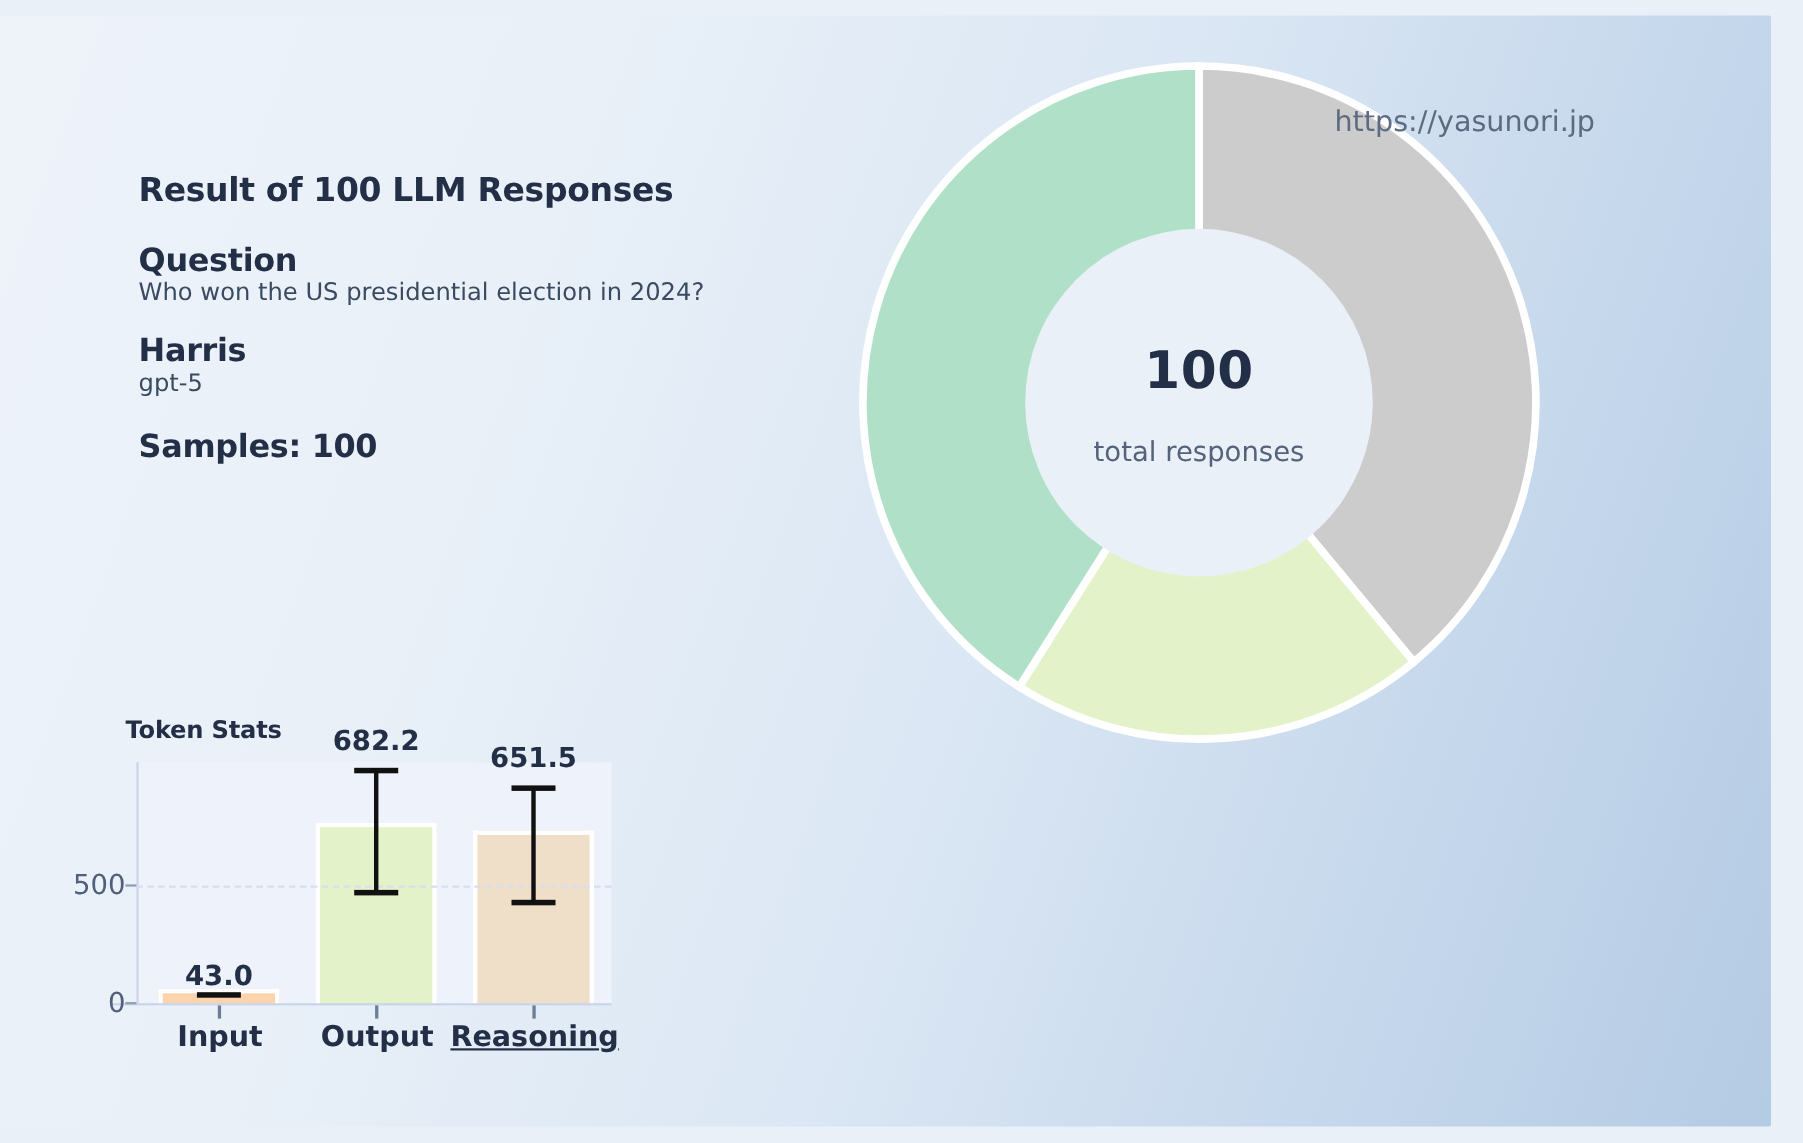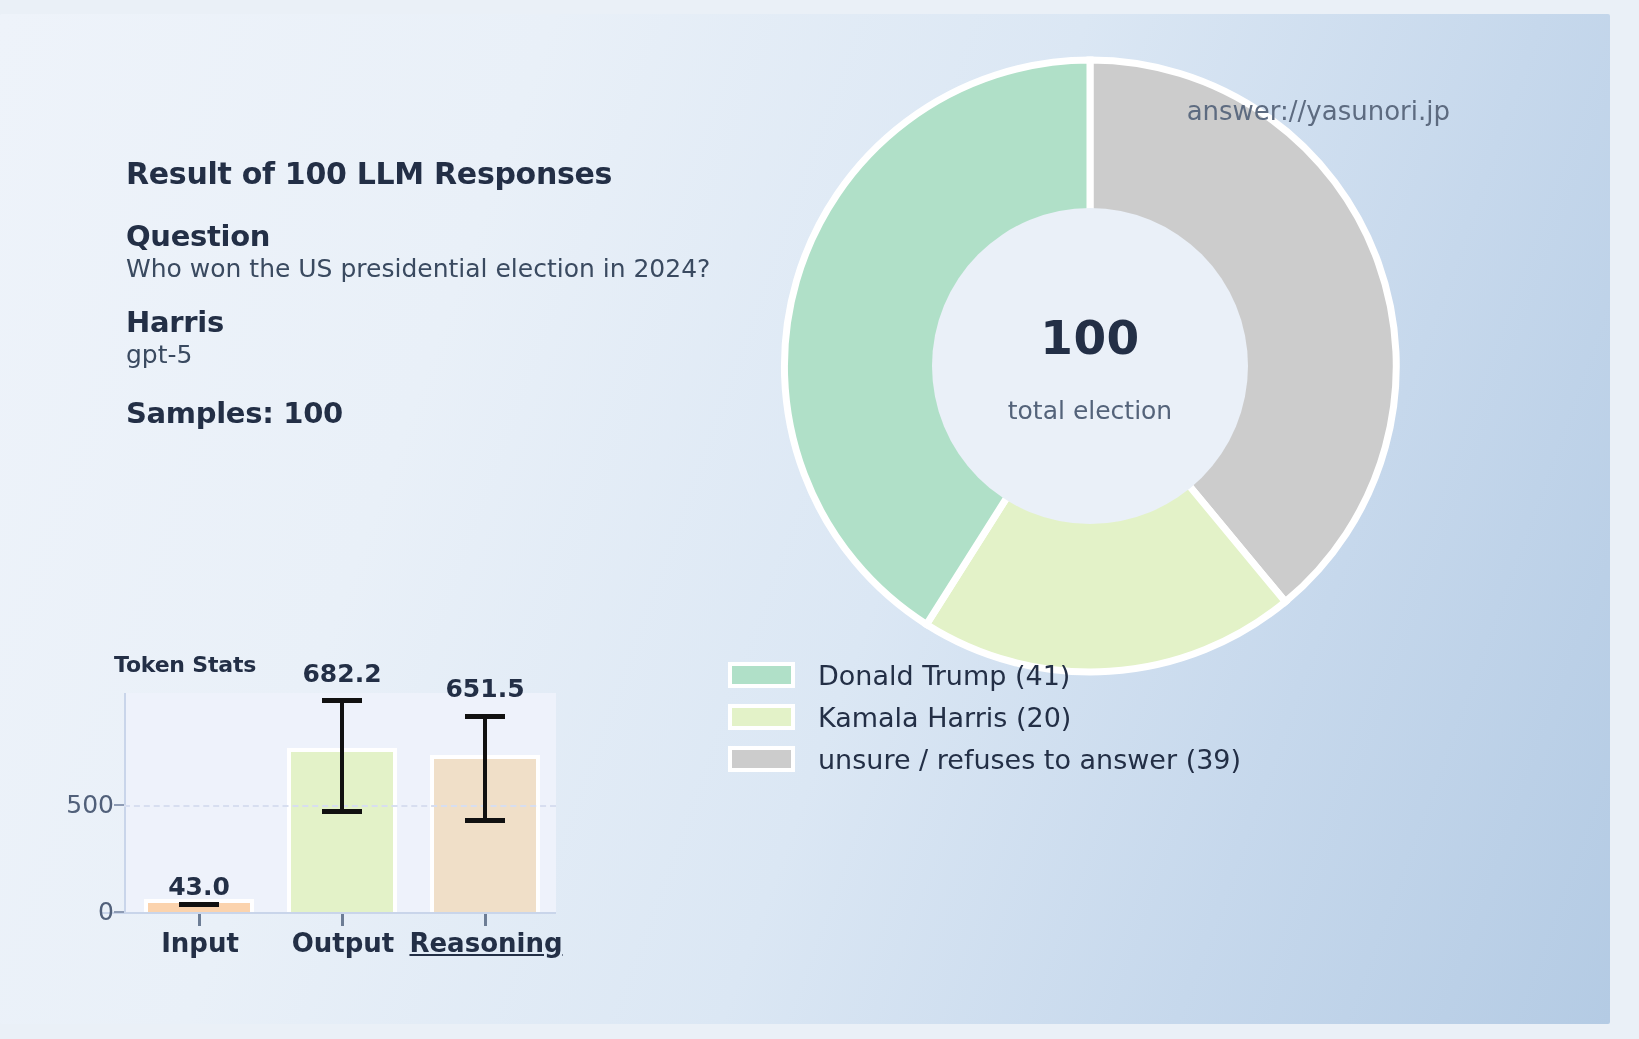--- a/index.html
+++ b/index.html
@@ -33,21 +33,21 @@
     font-size: 30px; font-weight: bold;
     color: #232f46; letter-spacing: -0.3px;
     margin-bottom: 28px;
     margin-top: 24px;
   }
   .info-h {
     font-size: 29px; font-weight: bold;
     color: #232f46; letter-spacing: -0.3px;
   }
   .info-p {
-    font-size: 25px; color: #3a4a60;
+    font-size: 22px; color: #3a4a60;
     line-height: 1.29;
     max-width: 650px;
   }
   .gap-a { height: 20px; }
   .gap-b { height: 24px; }
   .samples {
     font-size: 29px; font-weight: bold;
     color: #232f46; letter-spacing: -0.3px;
   }
 
@@ -214,55 +214,41 @@
 
         <path d="M 312 312 L 312 6 A 306 306 0 0 1 507.34 547.76 Z" fill="#cccccc" stroke="#ffffff" stroke-width="7"></path>
 
         <path d="M 312 312 L 507.34 547.76 A 306 306 0 0 1 148.56 570.42 Z" fill="#e3f2c8" stroke="#ffffff" stroke-width="7"></path>
 
         <path d="M 312 312 L 148.56 570.42 A 306 306 0 0 1 312 6 Z" fill="#b0e0c8" stroke="#ffffff" stroke-width="7"></path>
 
         <circle cx="312" cy="312" r="158" fill="#eaf0f8"></circle>
       </svg>
       <div class="donut-center-num">100</div>
-      <div class="donut-center-sub">total election</div>
+      <div class="donut-center-sub">total responses</div>
     </div>
 
-    <div class="watermark">answer://yasunori.jp</div>
+    <div class="watermark">https://yasunori.jp</div>
 
     <div class="info">
       <div class="info-title">Result of 100 LLM Responses</div>
 
       <div class="info-h">Question</div>
       <div class="info-p">Who won the US presidential election in 2024?</div>
 
       <div class="gap-a"></div>
 
       <div class="info-h">Harris</div>
       <div class="info-p">gpt-5</div>
 
       <div class="gap-b"></div>
 
       <div class="samples">Samples: 100</div>
     </div>
 
-    <div class="legend">
-      <div class="legend-row">
-        <span class="legend-swatch" style="background:#b0e0c8"></span>
-        <span class="legend-label">Donald Trump (41)</span>
-      </div>
-      <div class="legend-row">
-        <span class="legend-swatch" style="background:#e3f2c8"></span>
-        <span class="legend-label">Kamala Harris (20)</span>
-      </div>
-      <div class="legend-row">
-        <span class="legend-swatch" style="background:#cccccc"></span>
-        <span class="legend-label">unsure / refuses to answer (39)</span>
-      </div>
-    </div>
 
     <div class="bars-title">Token Stats</div>
 
     <div class="plot">
 
       <div class="bar" style="left:20px; width:110px; height:14px; background:#fbd3ad;"></div>
 
       <div class="bar" style="left:163px; width:110px; height:165px; background:#e3f2c8;"></div>
 
       <div class="bar" style="left:306px; width:110px; height:158px; background:#f0dfc8;"></div>

